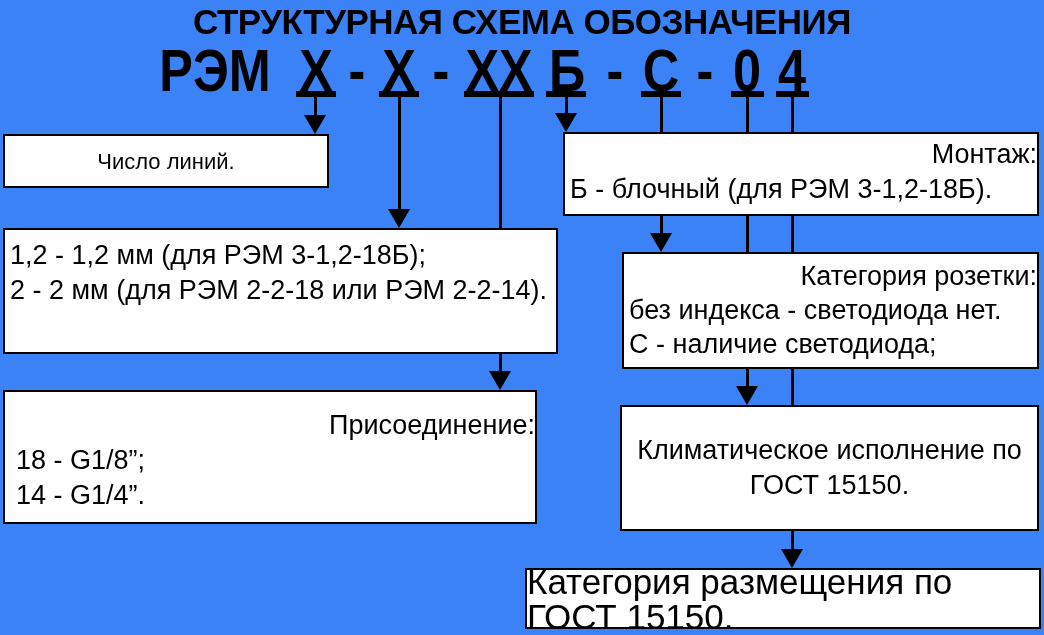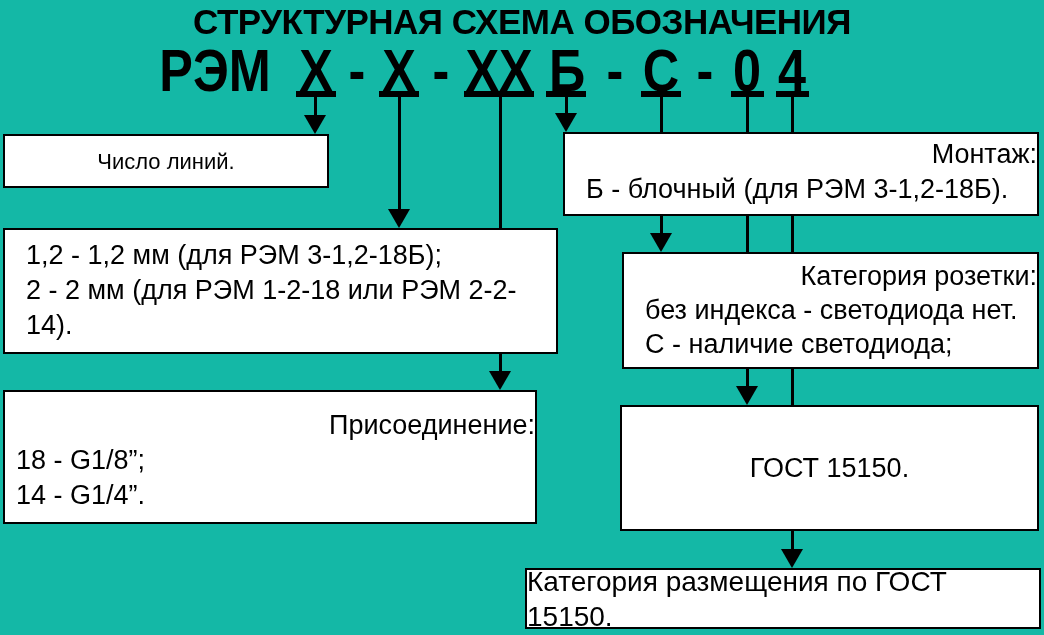--- a/index.html
+++ b/index.html
@@ -1,18 +1,18 @@
 <!DOCTYPE html>
 <html><head>
 <meta charset="utf-8">
 <style>
   html,body { margin:0; padding:0; background:#ffffff; }
   .canvas {
     position:relative; width:1044px; height:635px;
-    background:#14b8a6; color:#000000;
+    background:#3b82f6; color:#000000;
     font-family:"Liberation Sans", sans-serif;
     overflow:hidden;
   }
   .title {
     position:absolute; top:2px; left:0; width:1044px;
     text-align:center; font-weight:bold; font-size:35px;
     letter-spacing:-0.5px; white-space:nowrap;
   }
   
   .tok {
@@ -25,21 +25,21 @@
   .arr  {
     position:absolute; width:0; height:0;
     border-left:11px solid transparent; border-right:11px solid transparent;
     border-top:19px solid #000;
   }
   .box {
     position:absolute; border:2px solid #000; box-sizing:border-box;
     background:#fff; font-size:27px; line-height:35px;
   }
   .ctr { text-align:right; }
-  .pad { padding-left:21px; }
+  .pad { padding-left:5px; }
   .flexc { display:flex; align-items:center; justify-content:center; }
   .flexcol { display:flex; flex-direction:column; align-items:center; justify-content:center; }
 </style>
 </head>
 <body>
 
 <div class="canvas">
 
   <div class="title">СТРУКТУРНАЯ СХЕМА ОБОЗНАЧЕНИЯ</div>
 
@@ -91,41 +91,42 @@
   <div class="vline" style="left:791px;top:368px;height:37px"></div>
   <div class="vline" style="left:791px;top:530px;height:19px"></div>
   <div class="arr" style="left:781px;top:549px"></div>
 
   <div class="box flexc" style="left:3px;top:134px;width:326px;height:54px;font-size:22px">
     <span>Число линий.</span>
   </div>
 
   <div class="box" style="left:3px;top:228px;width:555px;height:126px;padding-top:8px">
     <div class="pad">1,2 - 1,2 мм (для РЭМ 3-1,2-18Б);</div>
-    <div class="pad">2 - 2 мм (для РЭМ 1-2-18 или РЭМ 2-2-14).</div>
+    <div class="pad">2 - 2 мм (для РЭМ 2-2-18 или РЭМ 2-2-14).</div>
   </div>
 
   <div class="box" style="left:3px;top:390px;width:534px;height:134px;padding-top:16px">
     <div class="ctr">Присоединение:</div>
     <div class="pad" style="padding-left:11px">18 - G1/8”;</div>
     <div class="pad" style="padding-left:11px">14 - G1/4”.</div>
   </div>
 
   <div class="box" style="left:563px;top:132px;width:476px;height:84px;padding-top:3px">
     <div class="ctr">Монтаж:</div>
     <div class="pad">Б - блочный (для РЭМ 3-1,2-18Б).</div>
   </div>
 
   <div class="box" style="left:622px;top:252px;width:417px;height:117px;padding-top:5px;line-height:34px">
     <div class="ctr">Категория розетки:</div>
     <div class="pad">без индекса - светодиода нет.</div>
     <div class="pad">С - наличие светодиода;</div>
   </div>
 
   <div class="box flexcol" style="left:620px;top:405px;width:419px;height:126px">
+    <div>Климатическое исполнение по</div>
     <div>ГОСТ 15150.</div>
   </div>
 
-  <div class="box flexc" style="left:525px;top:568px;width:516px;height:61px;font-size:28px">
+  <div class="box flexc" style="left:525px;top:568px;width:516px;height:61px;font-size:35px">
     <span>Категория размещения по ГОСТ 15150.</span>
   </div>
 
 </div>
 
 </body></html>

